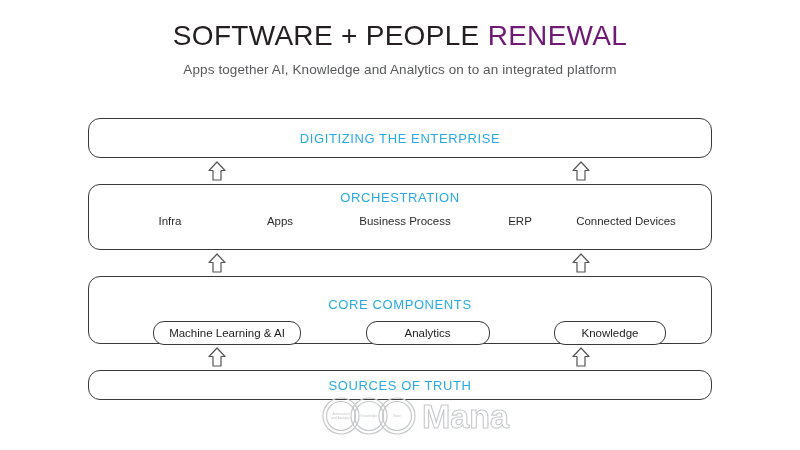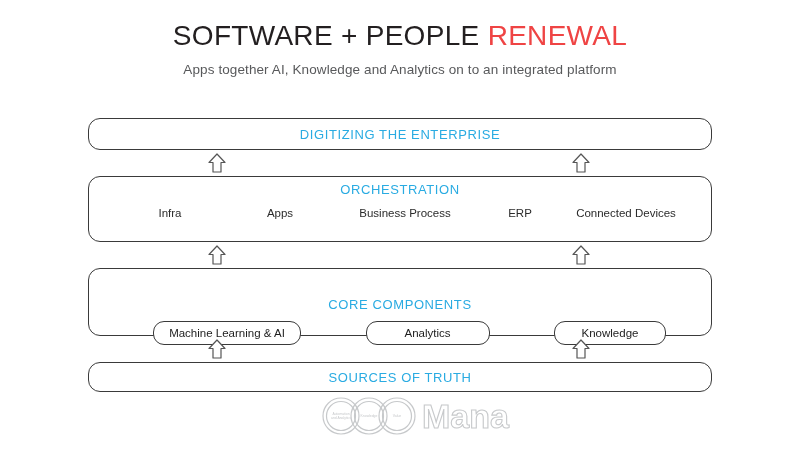--- a/index.html
+++ b/index.html
@@ -25,21 +25,21 @@
   }
   .title {
     margin-top: 20px;
     font-size: 28px;
     font-weight: 400;
     color: #231f20;
     letter-spacing: 0.3px;
     white-space: nowrap;
   }
   .title .accent {
-    color: #ef4444;
+    color: #701a75;
   }
   .subtitle {
     margin-top: 10px;
     font-size: 13.5px;
     font-weight: 400;
     color: #58595b;
     letter-spacing: 0.1px;
     white-space: nowrap;
   }
 
@@ -62,21 +62,21 @@
   .layer-title {
     text-align: center;
     color: #29abe2;
     font-size: 13px;
     letter-spacing: 0.6px;
     font-weight: 400;
   }
 
   
   .layer-enterprise {
-    height: 32px;
+    height: 40px;
     display: flex;
     align-items: center;
     justify-content: center;
   }
 
   
   .layer-orchestration {
     height: 66px;
     padding-top: 5px;
   }
@@ -94,21 +94,21 @@
   }
   .orch-item.i0 { flex: 0 0 110px; }
   .orch-item.i1 { flex: 0 0 110px; }
   .orch-item.i2 { flex: 0 0 140px; }
   .orch-item.i3 { flex: 0 0 90px; }
   .orch-item.i4 { flex: 0 0 122px; }
 
   
   .layer-core {
     height: 68px;
-    padding-top: 28px;
+    padding-top: 20px;
   }
   .core-pills {
     display: flex;
     align-items: center;
     margin-top: 9px;
     padding: 0 45px;
     justify-content: space-between;
   }
   .pill {
     box-sizing: border-box;

